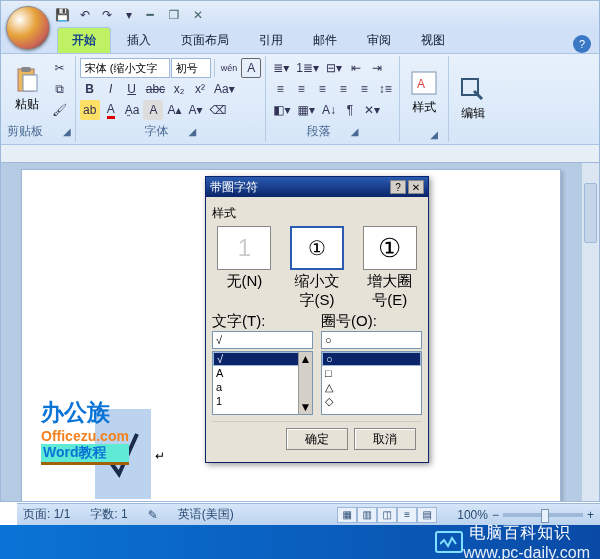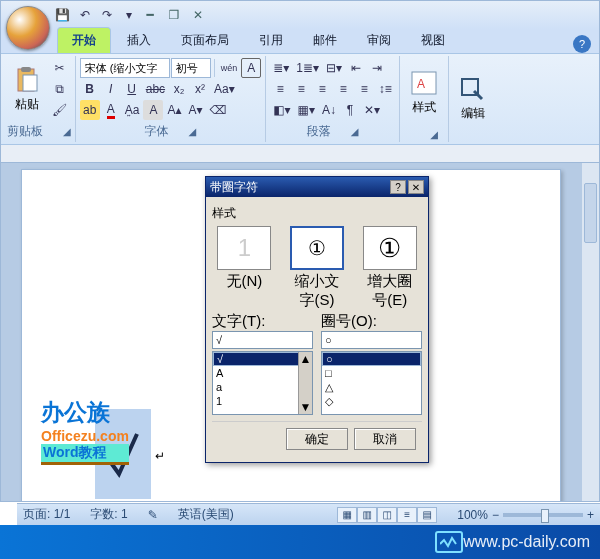--- a/index.html
+++ b/index.html
@@ -356,17 +356,18 @@
 
   <div class="wm">
     <span></span>
     <div style="display:flex;align-items:center">
       <div class="wm-ico">
         <svg width="18" height="12">
             <polyline points="0,8 4,4 8,10 12,2 16,8" stroke="#7fe0ff" fill="none" stroke-width="2"></polyline>
           </svg>
       </div>
       <div>
+        <div class="wm-text">电脑百科知识</div>
         <div class="wm-url">www.pc-daily.com</div>
       </div>
     </div>
   </div>
 </div>
 
 </body></html>

